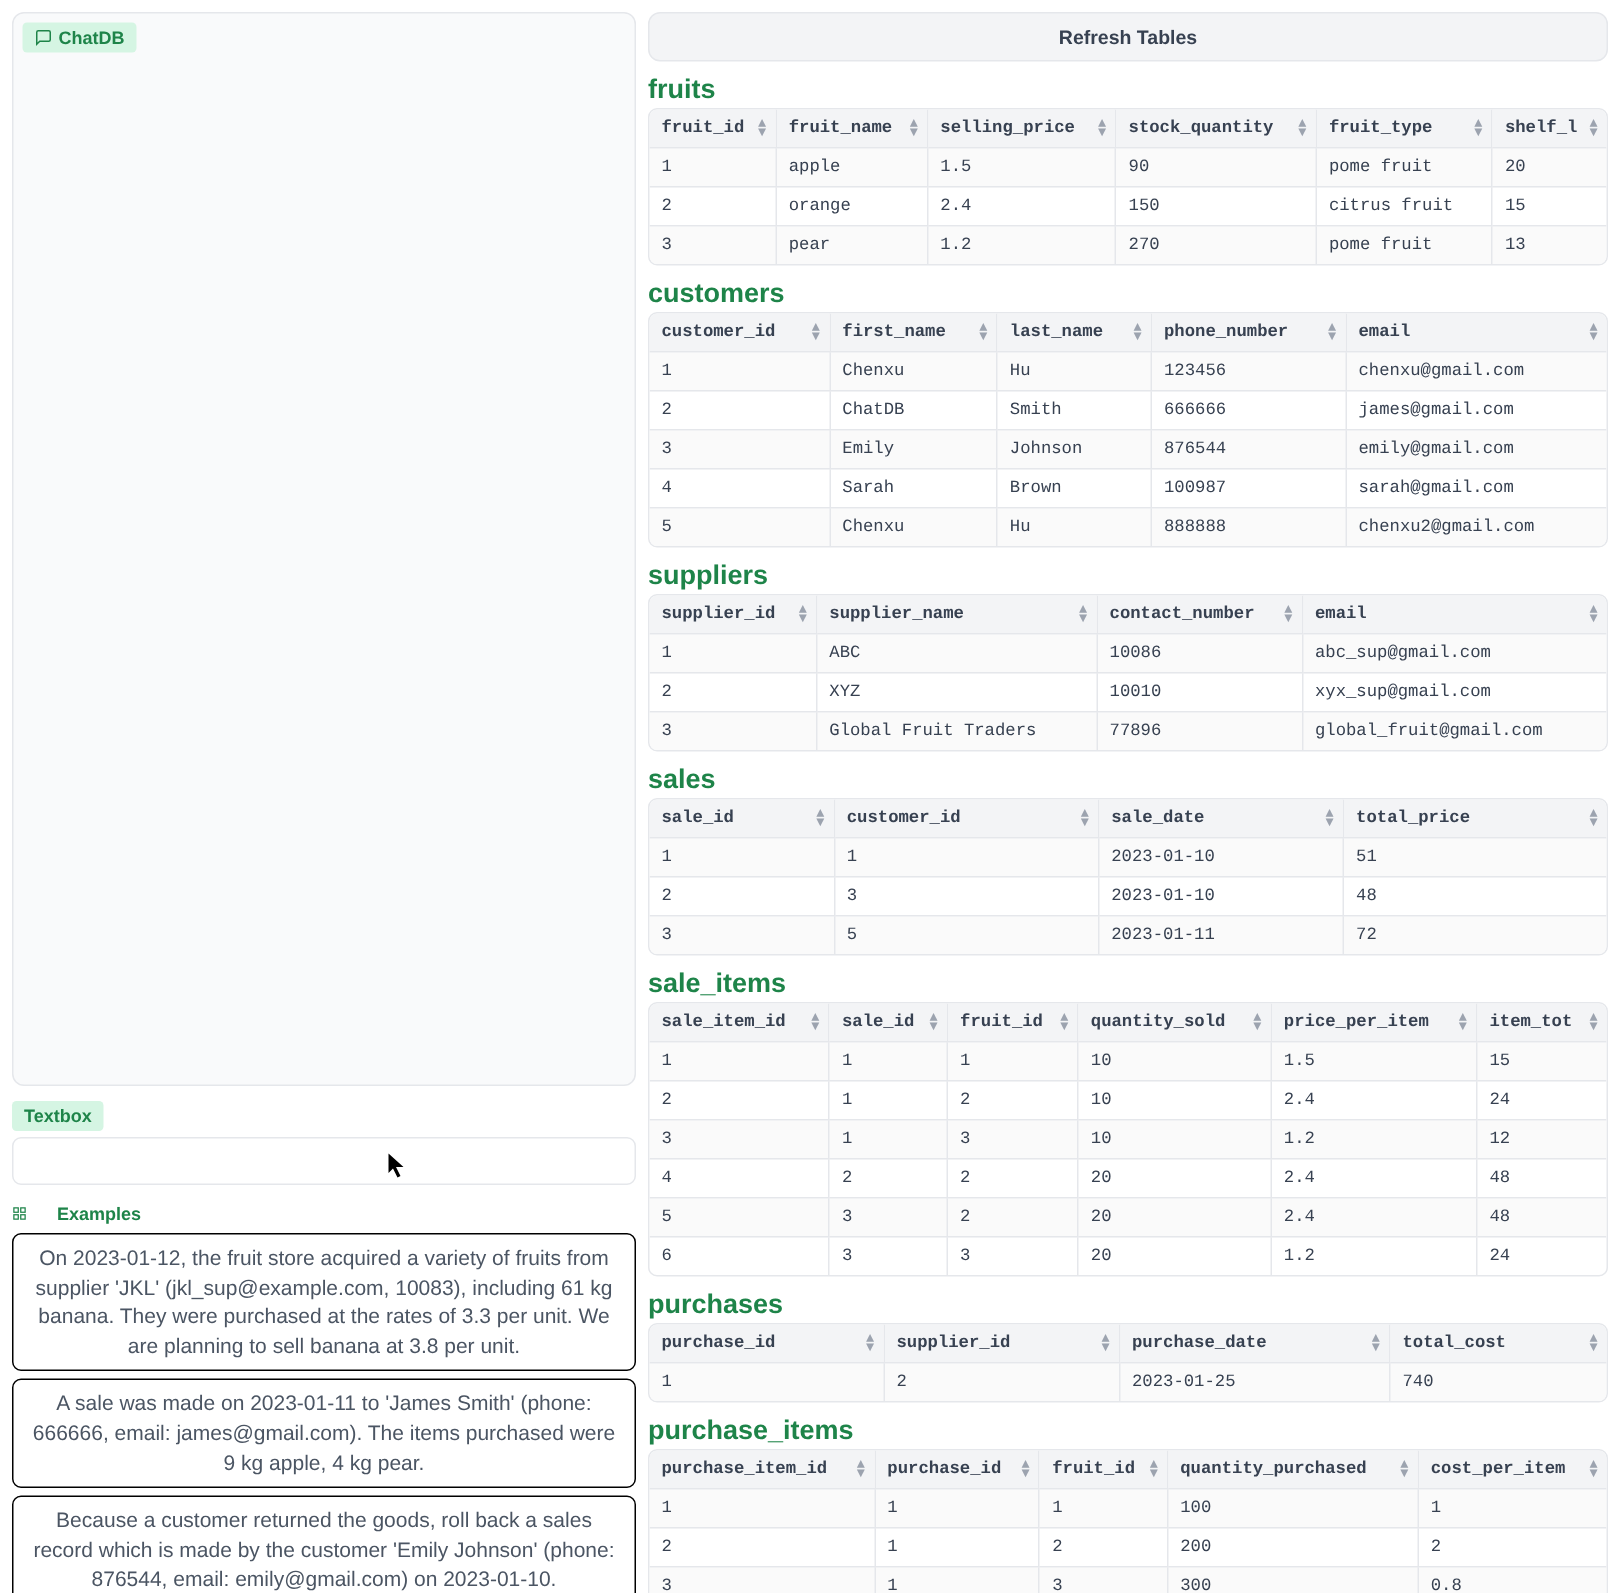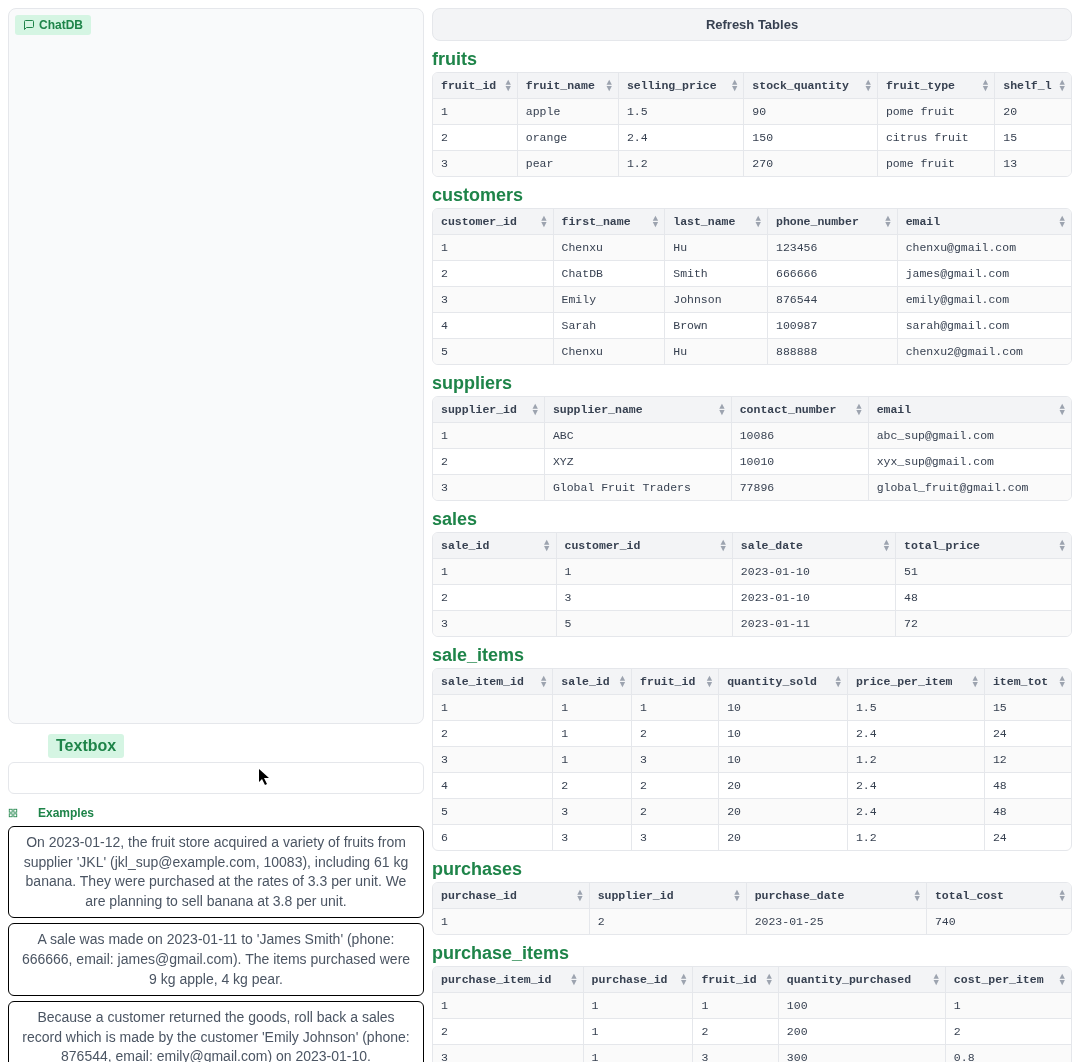--- a/index.html
+++ b/index.html
@@ -3,21 +3,21 @@
 <meta charset="utf-8">
 <style>
 * { box-sizing: border-box; margin: 0; padding: 0; }
 body { font-family: -apple-system, BlinkMacSystemFont, "Segoe UI", Arial, sans-serif; font-size: 13px; color: #374151; background: #fff; padding: 8px; }
 .container { display: flex; gap: 8px; }
 .left-col { width: 416px; flex-shrink: 0; }
 .right-col { flex: 1; min-width: 0; }
 .chat-panel { border: 1px solid #e5e7eb; border-radius: 8px; background: #f9fafb; height: 716px; padding: 6px; }
 .chat-label { display: inline-flex; align-items: center; gap: 4px; background: #d5f5e3; color: #1e8449; font-weight: 600; padding: 3px 8px; border-radius: 3px; font-size: 12px; }
 .chat-label svg { width: 12px; height: 12px; }
-.textbox-label { display: inline-block; background: #d5f5e3; color: #1e8449; font-weight: 600; padding: 3px 8px; border-radius: 3px; font-size: 16px; margin-top: 10px; margin-left: 40px; }
+.textbox-label { display: inline-block; background: #d5f5e3; color: #1e8449; font-weight: 600; padding: 3px 8px; border-radius: 3px; font-size: 12px; margin-top: 10px; }
 .textbox-input { width: 100%; border: 1px solid #e5e7eb; border-radius: 6px; padding: 8px; margin-top: 4px; background: #fff; font-size: 13px; height: 32px; }
 .examples-label { display: inline-flex; align-items: center; gap: 20px; color: #1e8449; font-weight: 600; font-size: 12px; margin-top: 12px; }
 .examples-label svg { width: 10px; height: 10px; }
 .example-item { border: 1px solid #000000; border-radius: 6px; padding: 6px 10px; margin-top: 5px; font-size: 14px; color: #4b5563; text-align: center; cursor: pointer; line-height: 1.4; }
 .example-item.left { text-align: left; }
 .refresh-btn { width: 100%; border: 1px solid #e5e7eb; border-radius: 8px; background: #f3f4f6; padding: 8px; font-weight: 700; font-size: 13px; color: #374151; cursor: pointer; }
 .table-block { margin-top: 8px; }
 .table-title { color: #1e8449; font-weight: 600; font-size: 18px; margin-bottom: 2px; }
 .table-wrap { border: 1px solid #e5e7eb; border-radius: 6px; overflow-x: hidden; }
 table { border-collapse: collapse; width: 100%; font-family: "SFMono-Regular", Consolas, "Liberation Mono", Menlo, monospace; font-size: 11.5px; }

